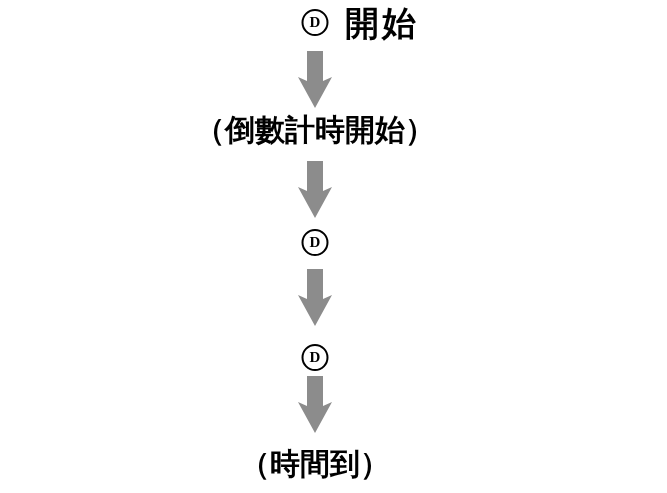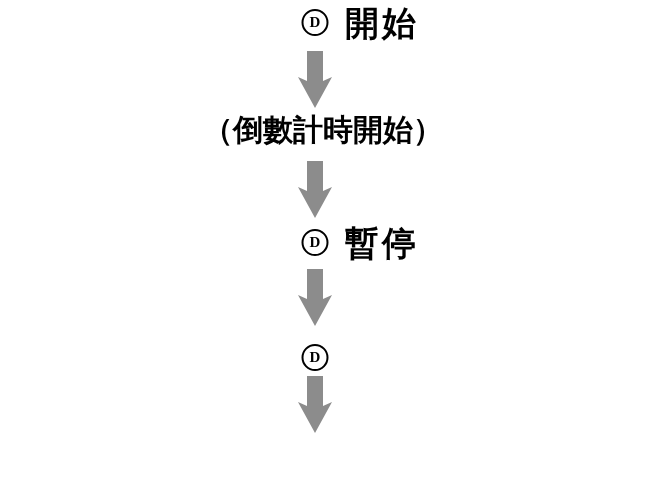--- a/index.html
+++ b/index.html
@@ -60,21 +60,20 @@
   .note-label {
     position: absolute;
     left: 315px;
     top: 0;
     transform: translateX(-50%);
     font-size: 30px;
     line-height: 36px;
     font-weight: bold;
     white-space: nowrap;
     color: #000000;
-    margin-left: 8px;
   }
   .arrow {
     position: absolute;
     left: 315px;
     transform: translateX(-50%);
     width: 34px;
     height: 57px;
     display: block;
   }
 </style>
@@ -99,31 +98,33 @@
   </div>
 
   <svg class="arrow" style="top:161px" viewBox="0 0 34 57" aria-hidden="true">
     <polygon points="9,0 25,0 25,30 34,26 17,57 0,26 9,30" fill="#8c8c8c"></polygon>
   </svg>
 
   <div class="row step" style="top:224px">
     <span class="circle">
       <span class="dletter">D</span>
     </span>
-    <span class="step-label">暫停</span>
   </div>
 
   <svg class="arrow" style="top:269px" viewBox="0 0 34 57" aria-hidden="true">
     <polygon points="9,0 25,0 25,30 34,26 17,57 0,26 9,30" fill="#8c8c8c"></polygon>
   </svg>
 
   <div class="row step" style="top:339px">
     <span class="circle">
       <span class="dletter">D</span>
     </span>
   </div>
 
   <svg class="arrow" style="top:376px" viewBox="0 0 34 57" aria-hidden="true">
     <polygon points="9,0 25,0 25,30 34,26 17,57 0,26 9,30" fill="#8c8c8c"></polygon>
   </svg>
 
+  <div class="row note" style="top:446px">
+    <span class="note-label">（時間到）</span>
+  </div>
 
 </div>
 
 </body></html>

